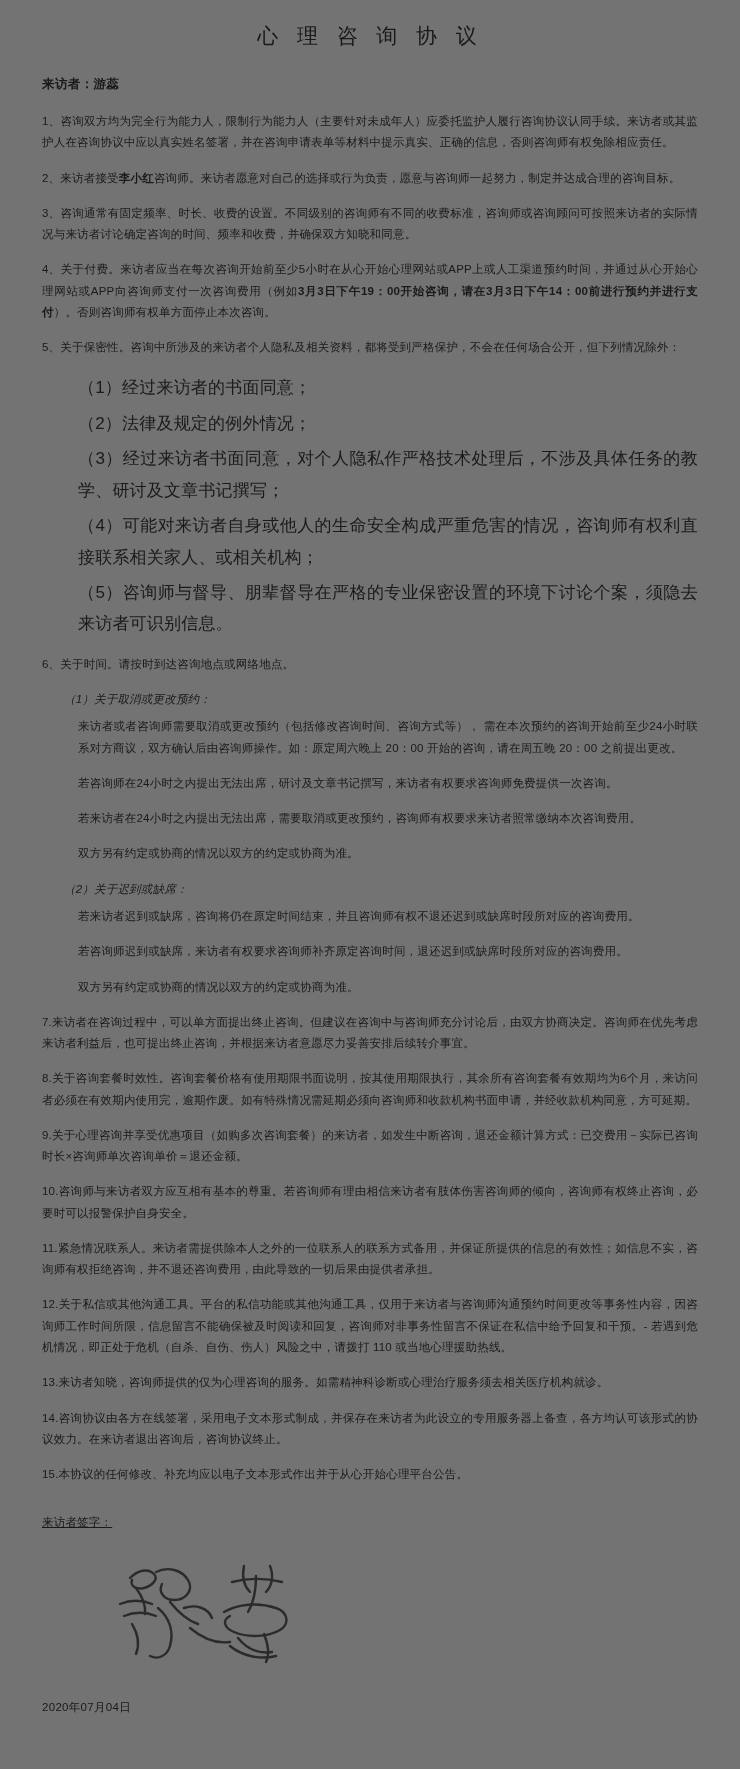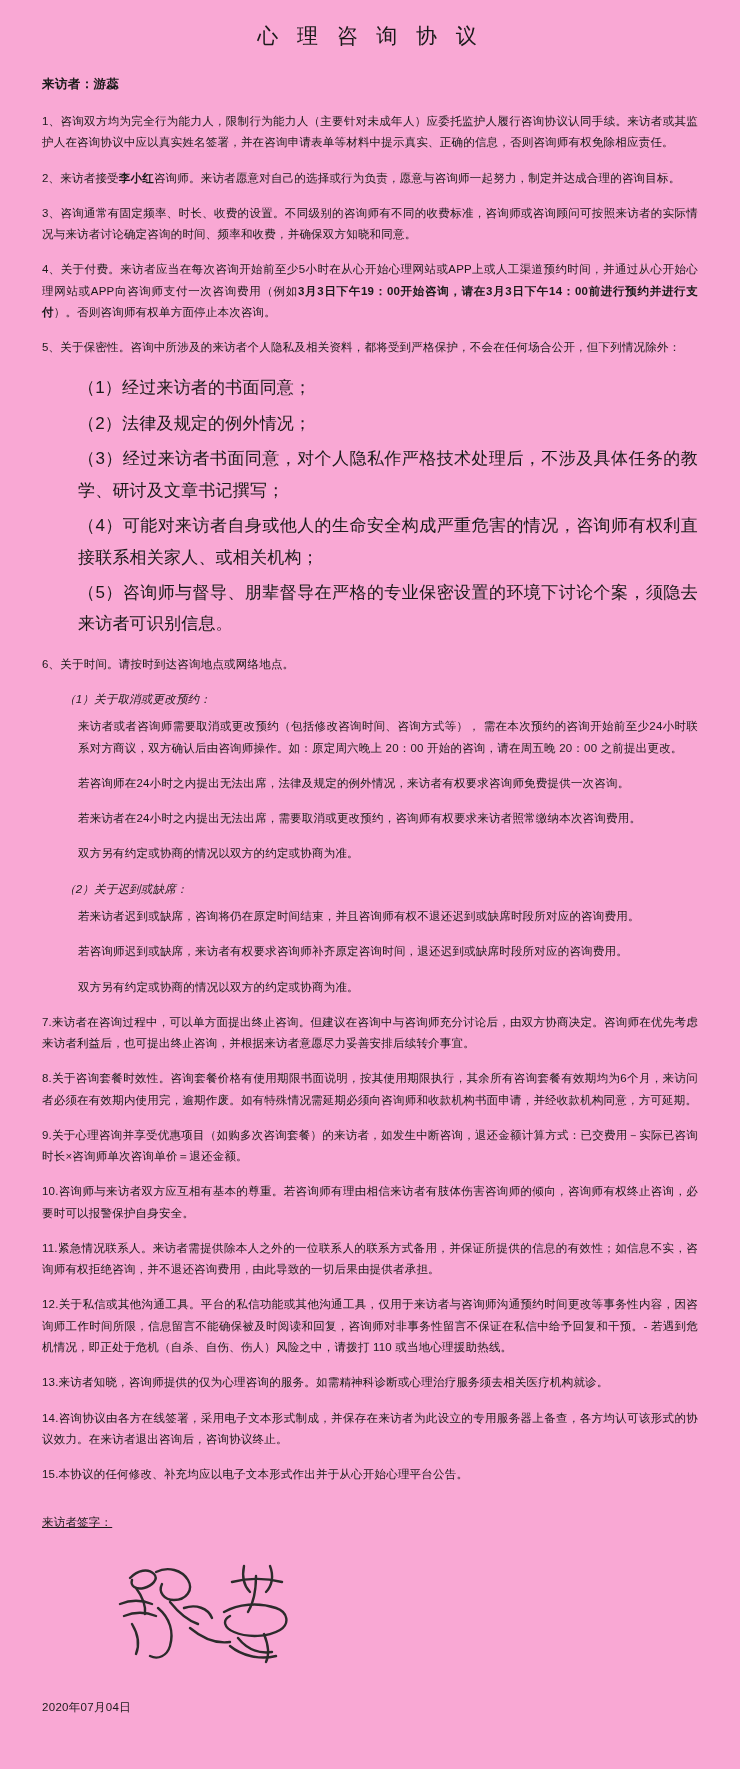--- a/index.html
+++ b/index.html
@@ -8,21 +8,21 @@
     background: #efefef;
   }
   body {
     font-family: "Liberation Sans", "DejaVu Sans", sans-serif;
     color: #1a1a1a;
   }
   .page {
     width: 740px;
     min-height: 1769px;
     margin: 0 auto;
-    background: #f9a8d4;
+    background: #737373;
     box-sizing: border-box;
     padding: 18px 42px 30px 42px;
     position: relative;
   }
   .doc-title {
     text-align: center;
     font-size: 21px;
     letter-spacing: 6px;
     font-weight: normal;
     color: #1a1a1a;
@@ -125,21 +125,21 @@
   <p class="sub sub-tight">（1）经过来访者的书面同意；</p>
   <p class="sub sub-tight">（2）法律及规定的例外情况；</p>
   <p class="sub sub-tight">（3）经过来访者书面同意，对个人隐私作严格技术处理后，不涉及具体任务的教学、研讨及文章书记撰写；</p>
   <p class="sub sub-tight">（4）可能对来访者自身或他人的生命安全构成严重危害的情况，咨询师有权利直接联系相关家人、或相关机构；</p>
   <p class="sub gap-after">（5）咨询师与督导、朋辈督导在严格的专业保密设置的环境下讨论个案，须隐去来访者可识别信息。</p>
 
   <p class="clause">6、关于时间。请按时到达咨询地点或网络地点。</p>
 
   <p class="sub2 sub-tight">（1）关于取消或更改预约：</p>
   <p class="sub3 gap-after">来访者或者咨询师需要取消或更改预约（包括修改咨询时间、咨询方式等）， 需在本次预约的咨询开始前至少24小时联系对方商议，双方确认后由咨询师操作。如：原定周六晚上 20：00 开始的咨询，请在周五晚 20：00 之前提出更改。</p>
-  <p class="sub3 gap-after">若咨询师在24小时之内提出无法出席，法律及规定的例外情况，来访者有权要求咨询师免费提供一次咨询。</p>
+  <p class="sub3 gap-after">若咨询师在24小时之内提出无法出席，研讨及文章书记撰写，来访者有权要求咨询师免费提供一次咨询。</p>
   <p class="sub3 gap-after">若来访者在24小时之内提出无法出席，需要取消或更改预约，咨询师有权要求来访者照常缴纳本次咨询费用。</p>
   <p class="sub3 gap-after">双方另有约定或协商的情况以双方的约定或协商为准。</p>
 
   <p class="sub2 sub-tight">（2）关于迟到或缺席：</p>
   <p class="sub3 gap-after">若来访者迟到或缺席，咨询将仍在原定时间结束，并且咨询师有权不退还迟到或缺席时段所对应的咨询费用。</p>
   <p class="sub3 gap-after">若咨询师迟到或缺席，来访者有权要求咨询师补齐原定咨询时间，退还迟到或缺席时段所对应的咨询费用。</p>
   <p class="sub3 gap-after">双方另有约定或协商的情况以双方的约定或协商为准。</p>
 
   <p class="clause">7.来访者在咨询过程中，可以单方面提出终止咨询。但建议在咨询中与咨询师充分讨论后，由双方协商决定。咨询师在优先考虑来访者利益后，也可提出终止咨询，并根据来访者意愿尽力妥善安排后续转介事宜。</p>
   <p class="clause">8.关于咨询套餐时效性。咨询套餐价格有使用期限书面说明，按其使用期限执行，其余所有咨询套餐有效期均为6个月，来访问者必须在有效期内使用完，逾期作废。如有特殊情况需延期必须向咨询师和收款机构书面申请，并经收款机构同意，方可延期。</p>

